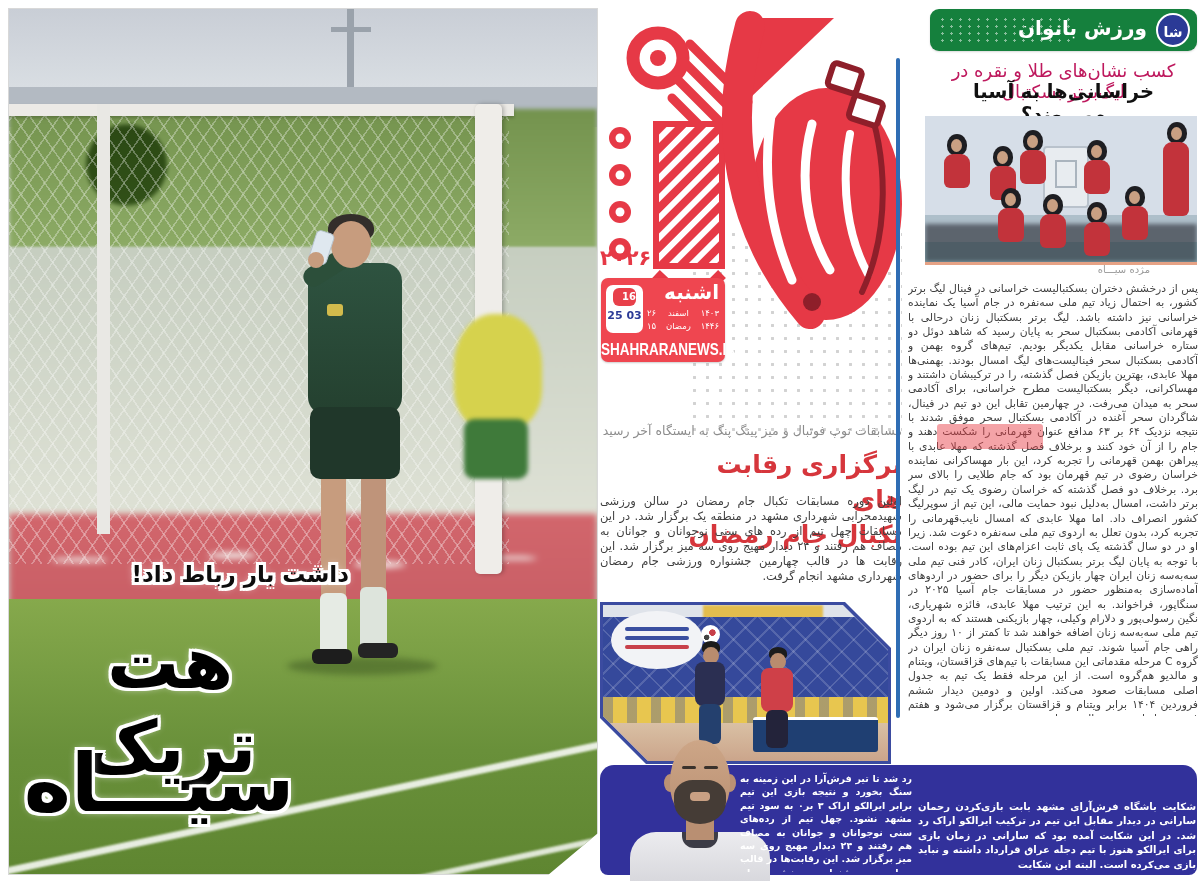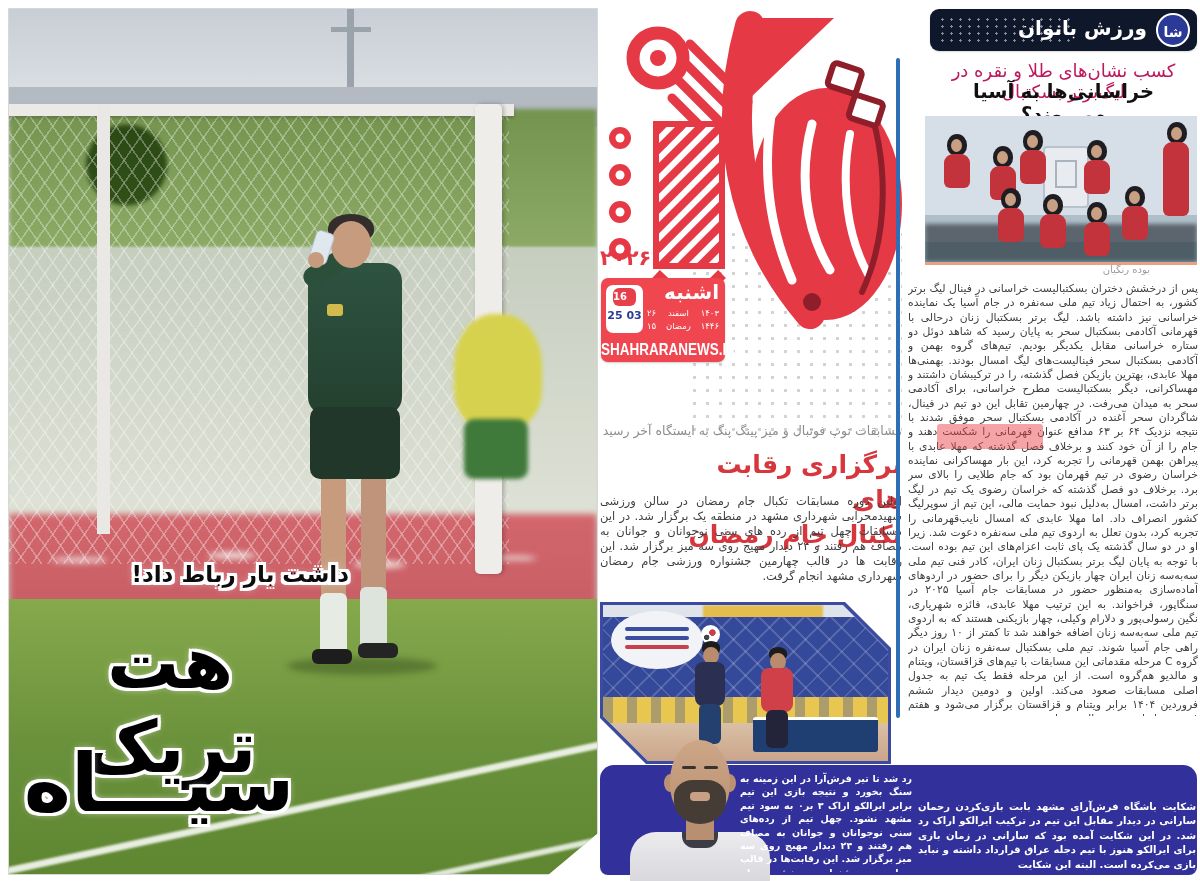--- a/index.html
+++ b/index.html
@@ -66,21 +66,21 @@
   
   #dots{left:688px;top:228px;width:214px;height:204px;
     background-image:radial-gradient(#d2d2d2 1.4px,transparent 1.6px);background-size:13px 13px;}
   #logo{left:598px;top:6px;width:308px;height:326px;}
   #year{left:600px;top:246px;width:118px;font-size:21px;font-weight:bold;color:#e63946;
     letter-spacing:13px;direction:ltr;text-align:left;}
   #datebox{left:601px;top:278px;width:124px;height:84px;background:#ef4650;border-radius:7px;
     box-shadow:0 1px 2px rgba(0,0,0,.2);}
   .db-card{left:5px;top:7px;width:37px;height:48px;background:#ffffff;border-radius:7px;}
   .db-badge{left:7px;top:3px;width:23px;height:18px;background:#e8404a;border-radius:6px;
-    color:#fff;font-size:10px;font-weight:bold;text-align:left;line-height:18px;}
+    color:#fff;font-size:10px;font-weight:bold;text-align:right;line-height:18px;}
   .db-greg{left:0;top:24px;width:37px;color:#2b3a96;font-size:11px;font-weight:bold;text-align:center;}
   .db-day{right:6px;top:2px;font-size:20px;font-weight:bold;color:#ffffff;}
   .db-line1{right:6px;top:30px;font-size:8.5px;color:#ffffff;width:72px;display:flex;flex-direction:row-reverse;justify-content:space-between;}
   .db-line2{right:6px;top:43px;font-size:8.5px;color:#ffffff;width:72px;display:flex;flex-direction:row-reverse;justify-content:space-between;}
   .db-site{left:0;bottom:3px;width:100%;text-align:center;color:#ffffff;font-size:13.5px;font-weight:bold;
     font-family:"Liberation Sans",sans-serif;transform:scaleY(1.25);transform-origin:bottom;}
   #c-kicker{left:600px;top:423px;width:302px;font-size:12.5px;color:#8d8d8d;text-align:right;}
   #c-head{left:660px;top:447px;width:242px;font-size:25px;font-weight:900;color:#d6363c;
     text-align:right;line-height:35px;}
   #c-body{left:600px;top:494px;width:302px;height:110px;font-size:11.5px;line-height:15px;color:#3f3f3f;overflow:hidden;}
@@ -106,21 +106,21 @@
   .fp-p1hair{left:99px;top:36px;width:18px;height:12px;background:#1c1c1c;border-radius:50% 50% 30% 30%;}
   .fp-p1head{left:100px;top:42px;width:16px;height:17px;background:#b98c6e;border-radius:50%;}
   .fp-p1body{left:92px;top:57px;width:30px;height:44px;background:#2b2f52;border-radius:8px;}
   .fp-p1legs{left:96px;top:99px;width:22px;height:40px;background:#24406e;border-radius:6px;}
   .fp-p2hair{left:166px;top:42px;width:18px;height:12px;background:#1c1c1c;border-radius:50% 50% 30% 30%;}
   .fp-p2head{left:167px;top:48px;width:16px;height:17px;background:#b98c6e;border-radius:50%;}
   .fp-p2body{left:158px;top:63px;width:32px;height:44px;background:#cf4048;border-radius:8px;}
   .fp-p2legs{left:163px;top:105px;width:22px;height:38px;background:#23233a;border-radius:6px;}
 
   
-  #banner{left:930px;top:9px;width:267px;height:42px;background:#0f172a;border-radius:9px;box-shadow:0 1px 2px rgba(0,0,0,.15);}
+  #banner{left:930px;top:9px;width:267px;height:42px;background:#15803d;border-radius:9px;box-shadow:0 1px 2px rgba(0,0,0,.15);}
   .bn-dots{left:8px;top:7px;width:132px;height:28px;opacity:.55;
     background-image:radial-gradient(rgba(255,255,255,.9) 1.3px,transparent 1.5px);background-size:9px 7px;}
   .bn-label{right:50px;top:7px;font-size:20px;font-weight:900;color:#ffffff;}
   .bn-circle{right:7px;top:4px;width:34px;height:34px;background:#2b3a96;border-radius:50%;
     color:#fff;font-size:14px;font-weight:bold;text-align:center;line-height:34px;border:2px solid #ffffff;box-sizing:border-box;}
   #w-kicker{left:930px;top:60px;width:267px;text-align:center;font-size:18px;color:#be185d;}
   #w-head{left:930px;top:80px;width:267px;text-align:center;font-size:19.5px;font-weight:900;color:#101010;}
   #bb-photo{left:925px;top:116px;width:272px;height:146px;overflow:hidden;border-bottom:3px solid #e6a285;
     background:linear-gradient(#d6dee8 0 68%,#aebfca 68% 86%,#8fb0ba 86%);}
   .bb-board{left:118px;top:30px;width:42px;height:58px;background:#e8ecf0;border:2px solid #b9c2cc;border-radius:4px;}
@@ -328,21 +328,21 @@
     <div class="abs bb-hij" style="left:118px;top:78px"></div>
     <div class="abs bb-face" style="left:122px;top:83px"></div>
     <div class="abs bb-fig" style="left:115px;top:98px"></div>
     <div class="abs bb-hij" style="left:162px;top:86px"></div>
     <div class="abs bb-face" style="left:166px;top:91px"></div>
     <div class="abs bb-fig" style="left:159px;top:106px"></div>
     <div class="abs bb-hij" style="left:200px;top:70px"></div>
     <div class="abs bb-face" style="left:204px;top:75px"></div>
     <div class="abs bb-fig" style="left:197px;top:90px"></div>
   </div>
-  <div id="bb-byline" class="abs fa">بوده رنگیان</div>
+  <div id="bb-byline" class="abs fa">مژده سیـــاه</div>
 
   <div id="w-body" class="abs fa jus">پس از درخشش دختران بسکتبالیست خراسانی در فینال لیگ برتر کشور، به احتمال زیاد تیم ملی سه‌نفره در جام آسیا یک نماینده خراسانی نیز داشته باشد. لیگ برتر بسکتبال زنان درحالی با قهرمانی آکادمی بسکتبال سحر به پایان رسید که شاهد دوئل دو ستاره خراسانی مقابل یکدیگر بودیم. تیم‌های گروه بهمن و آکادمی بسکتبال سحر فینالیست‌های لیگ امسال بودند. بهمنی‌ها مهلا عابدی، بهترین بازیکن فصل گذشته، را در ترکیبشان داشتند و مهساکرانی، دیگر بسکتبالیست مطرح خراسانی، برای آکادمی سحر به میدان می‌رفت. در چهارمین تقابل این دو تیم در فینال، شاگردان سحر آغنده در آکادمی بسکتبال سحر موفق شدند با نتیجه نزدیک ۶۴ بر ۶۳ مدافع عنوان قهرمانی را شکست دهند و جام را از آن خود کنند و برخلاف فصل گذشته که مهلا عابدی با پیراهن بهمن قهرمانی را تجربه کرد، این بار مهساکرانی نماینده خراسان رضوی در تیم قهرمان بود که جام طلایی را بالای سر برد. برخلاف دو فصل گذشته که خراسان رضوی یک تیم در لیگ برتر داشت، امسال به‌دلیل نبود حمایت مالی، این تیم از سوپرلیگ کشور انصراف داد. اما مهلا عابدی که امسال نایب‌قهرمانی را تجربه کرد، بدون تعلل به اردوی تیم ملی سه‌نفره دعوت شد. زیرا او در دو سال گذشته یک پای ثابت اعزام‌های این تیم بوده است. با توجه به پایان لیگ برتر بسکتبال زنان ایران، کادر فنی تیم ملی سه‌به‌سه زنان ایران چهار بازیکن دیگر را برای حضور در اردوهای آماده‌سازی به‌منظور حضور در مسابقات جام آسیا ۲۰۲۵ در سنگاپور، فراخواند. به این ترتیب مهلا عابدی، فائزه شهریاری، نگین رسولی‌پور و دلارام وکیلی، چهار بازیکنی هستند که به اردوی تیم ملی سه‌به‌سه زنان اضافه خواهند شد تا کمتر از ۱۰ روز دیگر راهی جام آسیا شوند. تیم ملی بسکتبال سه‌نفره زنان ایران در گروه C مرحله مقدماتی این مسابقات با تیم‌های قزاقستان، ویتنام و مالدیو هم‌گروه است. از این مرحله فقط یک تیم به جدول اصلی مسابقات صعود می‌کند. اولین و دومین دیدار ششم فروردین ۱۴۰۴ برابر ویتنام و قزاقستان برگزار می‌شود و هفتم فروردین ایران حریف مالدیو خواهد بود.</div>
   <div id="stamp" class="abs"></div>
 
   <div id="strip" class="abs"></div>
 
   <div id="portrait" class="abs">
     <div class="abs po-shoulders"></div>
     <div class="abs po-collar"></div>
     <div class="abs po-neck"></div>

